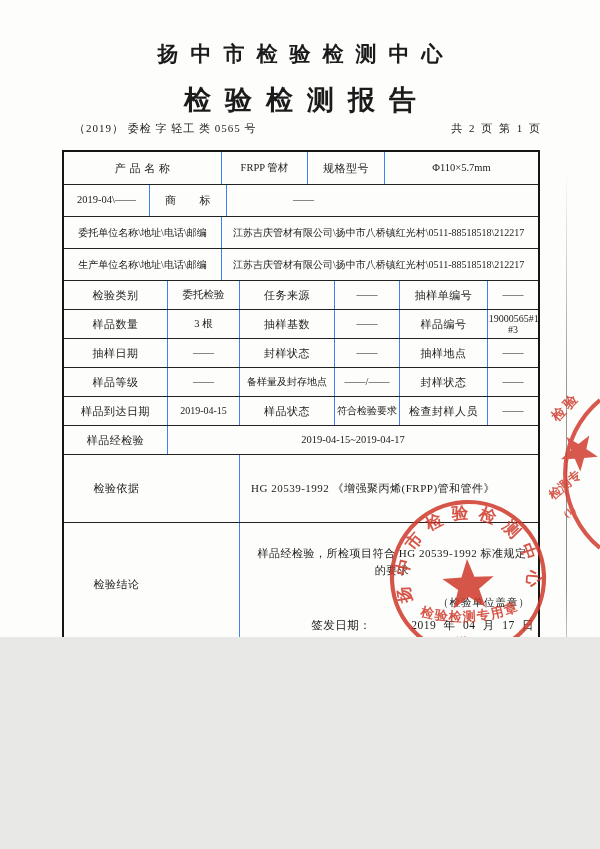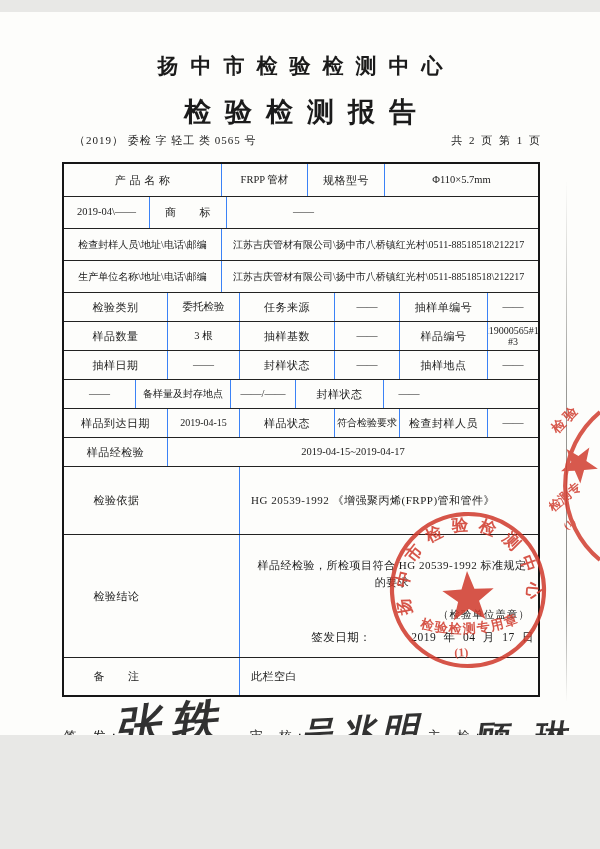--- a/index.html
+++ b/index.html
@@ -1,17 +1,17 @@
 <!DOCTYPE html>
 <html><head>
 <meta charset="utf-8">
 <style>
   html,body { margin:0; padding:0; background:#e8e8e6; }
   .page {
-    position:relative; width:600px; height:723px; margin:12px auto;
+    position:relative; width:600px; height:637px; margin:0 auto;
     background:#fdfdfb; overflow:hidden;
     font-family:"Liberation Serif","DejaVu Serif",serif; color:#1b1b1b;
   }
   .abs { position:absolute; }
   
   .org-title { top:40px; left:0; width:100%; text-align:center; font-size:21px;
     font-weight:bold; letter-spacing:12px; text-indent:12px; }
   .report-title { top:82px; left:0; width:100%; text-align:center; font-size:27px;
     font-weight:bold; letter-spacing:14px; text-indent:14px; }
   .doc-no { top:121px; left:74px; font-size:11px; letter-spacing:1px; }
@@ -79,21 +79,21 @@
       <div class="cell w153 val">Φ110×5.7mm</div>
     </div>
 
     <div class="row" style="height:32px">
       <div class="cell w86 val">2019-04\——</div>
       <div class="cell w77">商　　标</div>
       <div class="cell w153 val">——</div>
     </div>
 
     <div class="row" style="height:32px">
-      <div class="cell w158 sm">检查封样人员\地址\电话\邮编</div>
+      <div class="cell w158 sm">委托单位名称\地址\电话\邮编</div>
       <div class="cell w316 sm left">江苏吉庆管材有限公司\扬中市八桥镇红光村\0511-88518518\212217</div>
     </div>
 
     <div class="row" style="height:32px">
       <div class="cell w158 sm">生产单位名称\地址\电话\邮编</div>
       <div class="cell w316 sm left">江苏吉庆管材有限公司\扬中市八桥镇红光村\0511-88518518\212217</div>
     </div>
 
     <div class="row" style="height:29px">
       <div class="cell w104">检验类别</div>
@@ -116,20 +116,21 @@
     <div class="row" style="height:29px">
       <div class="cell w104">抽样日期</div>
       <div class="cell w72 val">——</div>
       <div class="cell w95">封样状态</div>
       <div class="cell w65 val">——</div>
       <div class="cell w88">抽样地点</div>
       <div class="cell w50 val">——</div>
     </div>
 
     <div class="row" style="height:29px">
+      <div class="cell w104">样品等级</div>
       <div class="cell w72 val">——</div>
       <div class="cell w95 sm">备样量及封存地点</div>
       <div class="cell w65 val">——/——</div>
       <div class="cell w88">封样状态</div>
       <div class="cell w50 val">——</div>
     </div>
 
     <div class="row" style="height:29px">
       <div class="cell w104">样品到达日期</div>
       <div class="cell w72 sm">2019-04-15</div>

